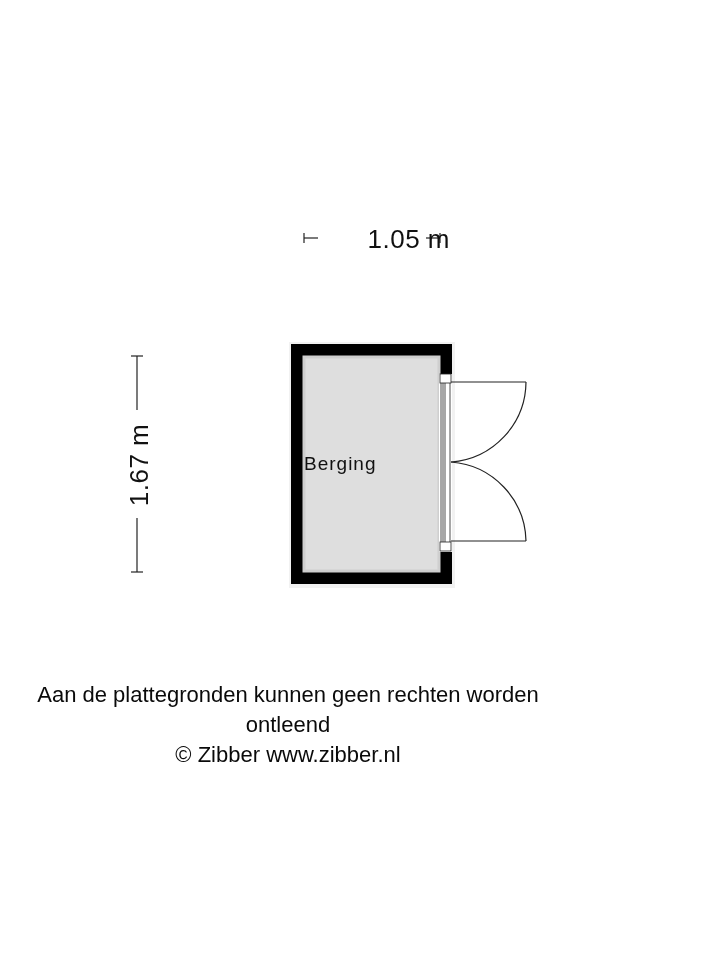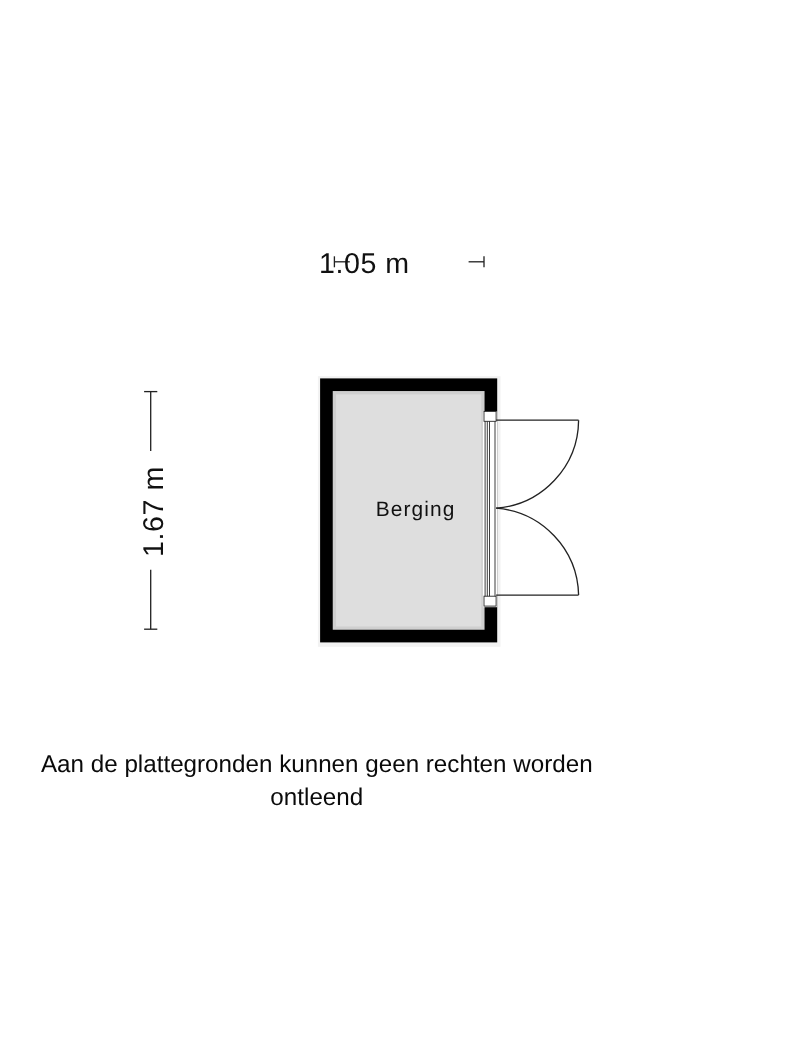--- a/index.html
+++ b/index.html
@@ -20,21 +20,21 @@
       left: 290px;
       top: 222px;
       width: 160px;
       height: 34px;
     }
     .dim-top-label {
       position: absolute;
       left: 0;
       top: 0;
       width: 160px;
-      text-align: left;
+      text-align: right;
       font-size: 26px;
       line-height: 34px;
       letter-spacing: 0.5px;
     }
     .dim-left-label {
       position: absolute;
       left: 139px;
       top: 465px;
       transform: translate(-50%, -50%) rotate(-90deg);
       font-size: 26px;
@@ -45,21 +45,21 @@
     .plan-svg {
       position: absolute;
       left: 0;
       top: 0;
     }
     .room-label {
       position: absolute;
       left: 304px;
       top: 450px;
       width: 110px;
-      text-align: right;
+      text-align: left;
       font-size: 19px;
       letter-spacing: 1px;
       line-height: 28px;
     }
     .footer {
       position: absolute;
       left: 0;
       top: 680px;
       width: 576px;
       text-align: center;
@@ -117,13 +117,14 @@
 <div class="dim-top">
   <div class="dim-top-label">1.05 m</div>
 </div>
 
 <div class="dim-left-label">1.67 m</div>
 
 <div class="room-label">Berging</div>
 
 <div class="footer">
   <div>Aan de plattegronden kunnen geen rechten worden ontleend</div>
+  <div>© Zibber www.zibber.nl</div>
 </div>
 
 </body></html>

